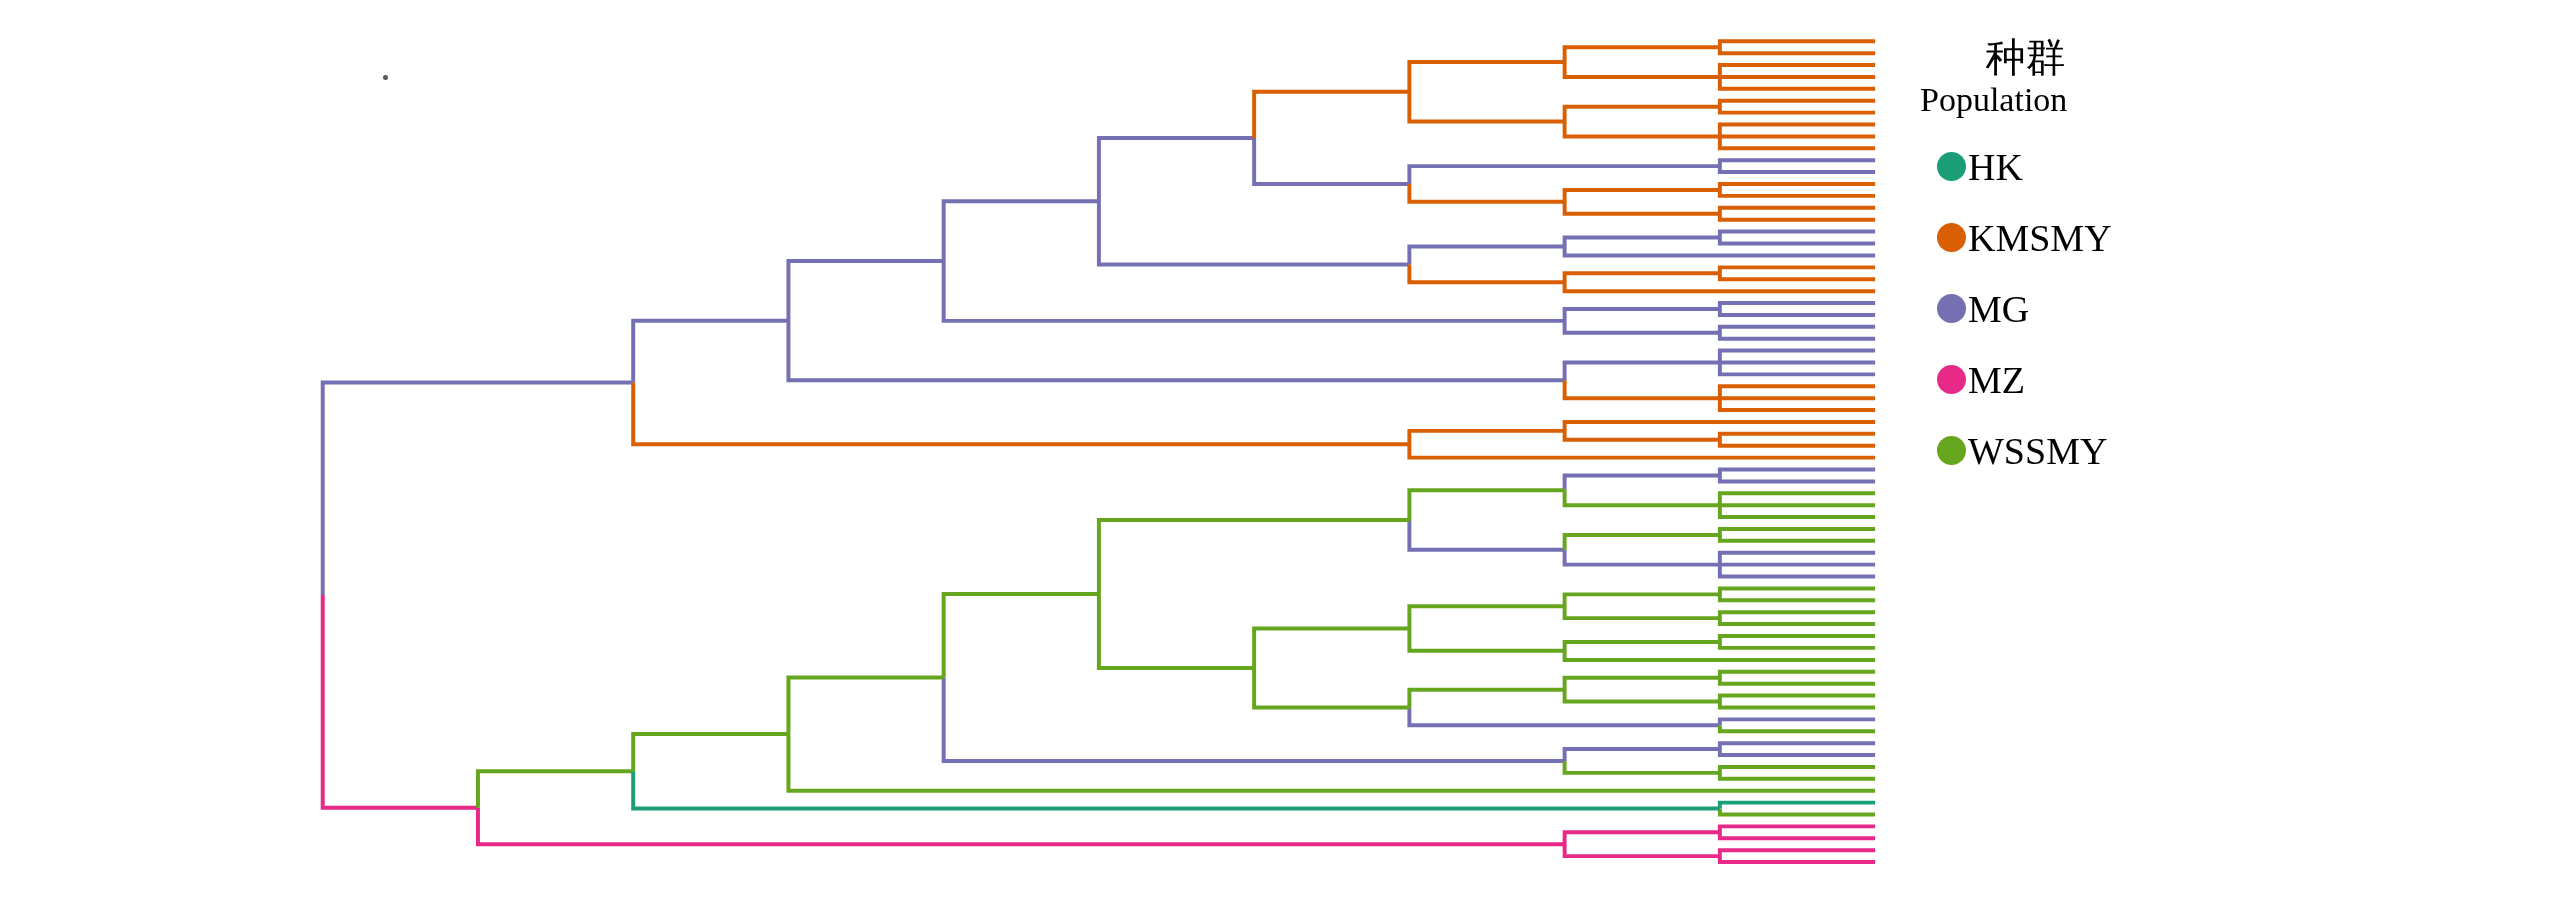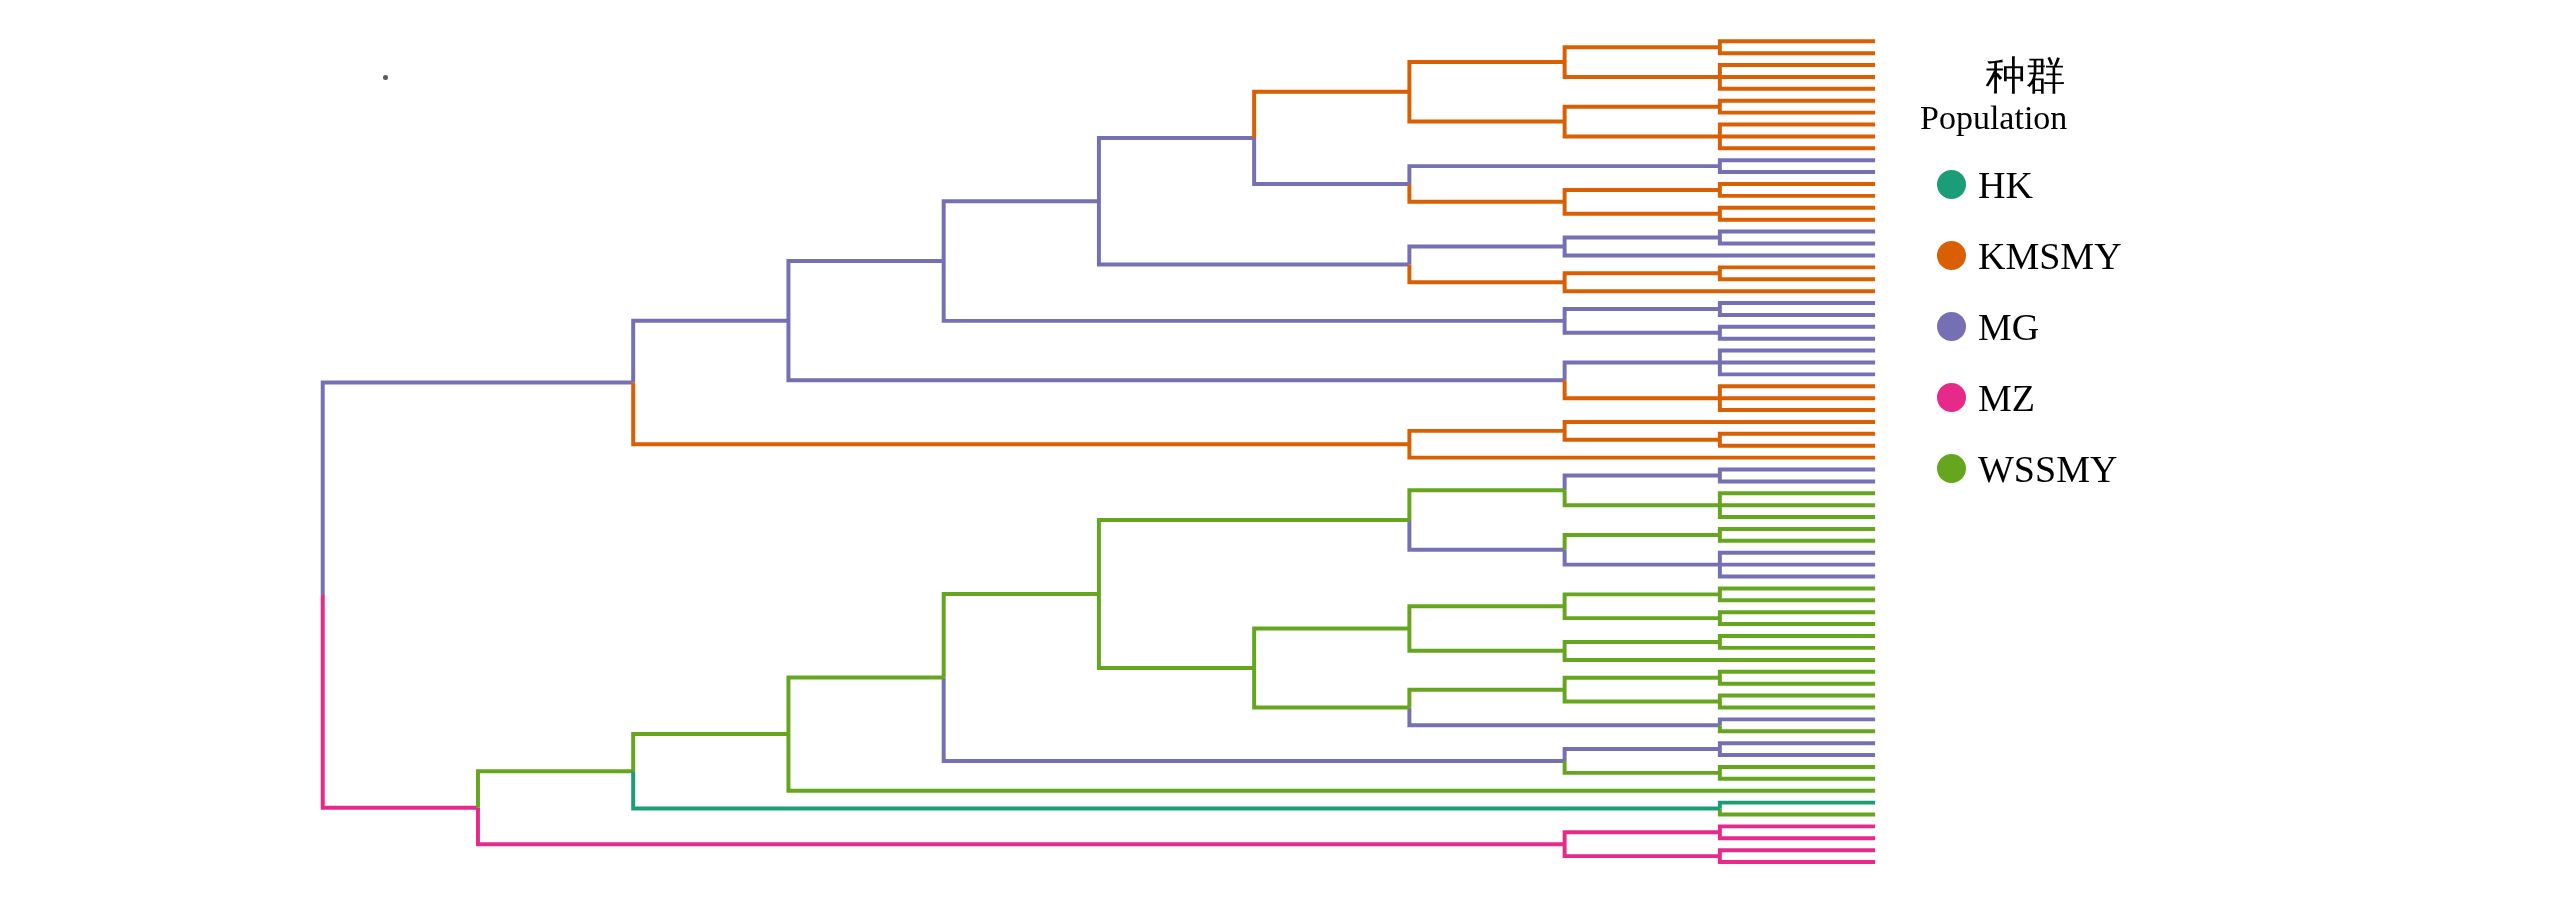--- a/index.html
+++ b/index.html
@@ -28,41 +28,41 @@
     left: 383px;
     top: 75px;
     width: 4.6px;
     height: 4.6px;
     border-radius: 50%;
     background: #5a5a5a;
   }
   .legend {
     position: absolute;
     left: 1920px;
-    top: 54px;
+    top: 36px;
     color: #000000;
   }
   .legend-title-zh {
     font-size: 40px;
     line-height: 1.1;
     text-align: center;
     width: 211px;
   }
   .legend-title-en {
     font-size: 34px;
     line-height: 1.15;
   }
   .legend-items {
     margin-top: 10.6px;
     padding-left: 17px;
   }
   .legend-item {
     display: flex;
     align-items: center;
-    gap: 12px;
+    gap: 2px;
     height: 47px;
     font-size: 38px;
     margin-top: 24px;
   }
   .legend-dot {
     width: 29px;
     height: 29px;
     border-radius: 50%;
     flex: 0 0 auto;
     background: #888;

